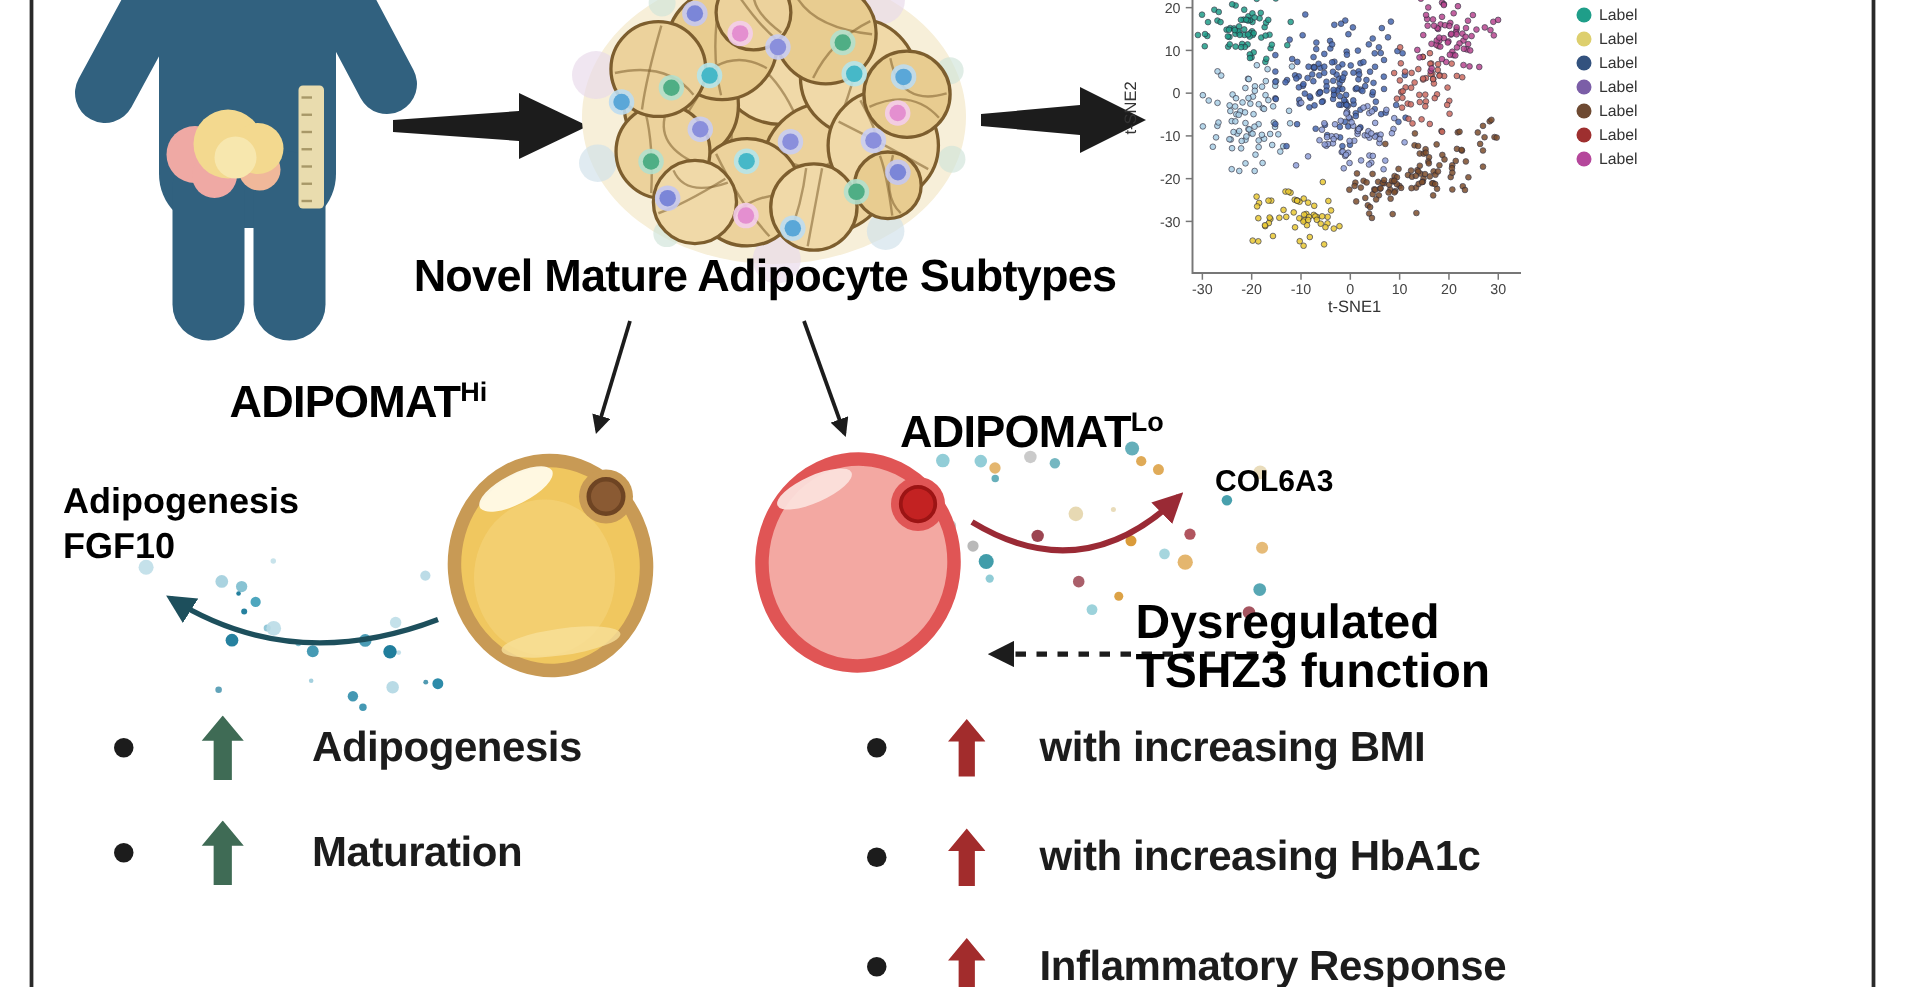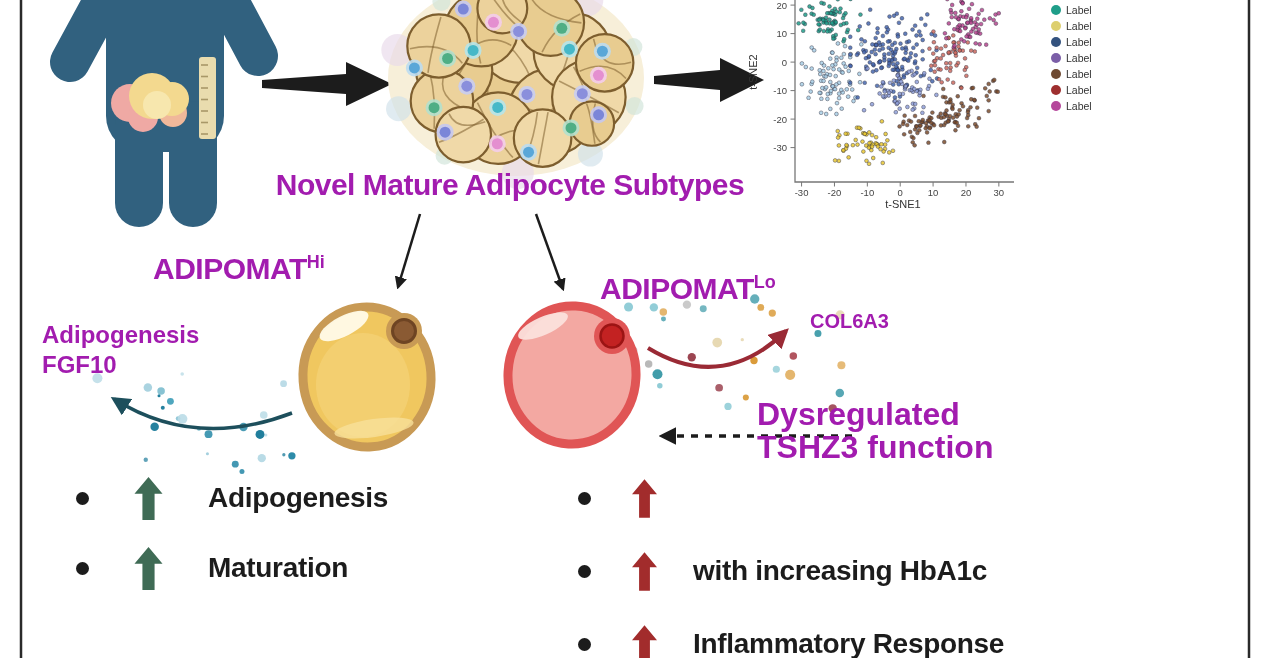--- a/index.html
+++ b/index.html
@@ -2,21 +2,21 @@
 <html><head>
 <meta charset="utf-8">
 <style>
   html,body{margin:0;padding:0;background:#ffffff;}
   #stage{
     position:relative;width:1280px;height:658px;overflow:hidden;background:#ffffff;
     font-family:"Liberation Sans",sans-serif;color:#1c1c1c;
   }
   #art{position:absolute;left:0;top:0;width:1280px;height:658px;}
   svg text{font-family:"Liberation Sans",sans-serif;}
-  .txt{position:absolute;font-weight:bold;color:#a21caf;white-space:nowrap;}
+  .txt{position:absolute;font-weight:bold;color:#000000;white-space:nowrap;}
   .subtitle{left:240px;top:167px;width:540px;text-align:center;font-size:30px;line-height:36px;letter-spacing:-0.5px;}
   .adipomat-hi{left:153px;top:252px;font-size:30px;letter-spacing:-0.5px;}
   .adipomat-lo{left:600px;top:272px;font-size:30px;letter-spacing:-0.5px;}
   .sup{font-size:18px;position:relative;top:-11px;letter-spacing:0;}
   .secreted-hi{left:42px;top:320px;font-size:24px;line-height:30px;}
   .col6a3{left:810px;top:310px;font-size:20px;}
   .tshz3-note{left:757px;top:398px;font-size:32px;line-height:33px;}
   .bullet-list{position:absolute;display:flex;flex-direction:column;}
   .bullet-list.hi{left:76px;top:474px;}
   .bullet-list.lo{left:578px;top:474px;}
@@ -1026,20 +1026,21 @@
       <span class="blabel">Maturation</span>
     </div>
   </div>
 
   <div class="bullet-list lo">
     <div class="bullet-row">
       <span class="bdot"></span>
       <svg class="up-arrow" viewBox="0 0 30 46">
           <polygon points="15,0 30,18 21.5,18 21.5,46 8.5,46 8.5,18 0,18" fill="#a22c2c"></polygon>
         </svg>
+      <span class="blabel">with increasing BMI</span>
     </div>
     <div class="bullet-row">
       <span class="bdot"></span>
       <svg class="up-arrow" viewBox="0 0 30 46">
           <polygon points="15,0 30,18 21.5,18 21.5,46 8.5,46 8.5,18 0,18" fill="#a22c2c"></polygon>
         </svg>
       <span class="blabel">with increasing HbA1c</span>
     </div>
     <div class="bullet-row">
       <span class="bdot"></span>

